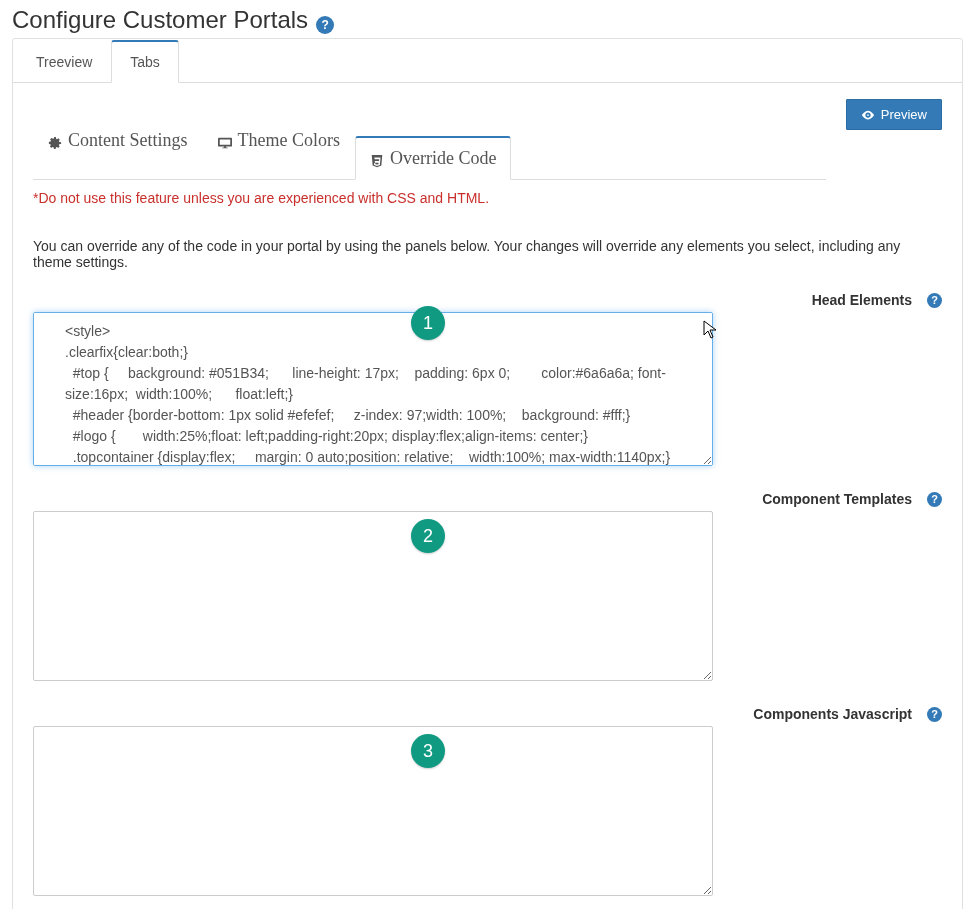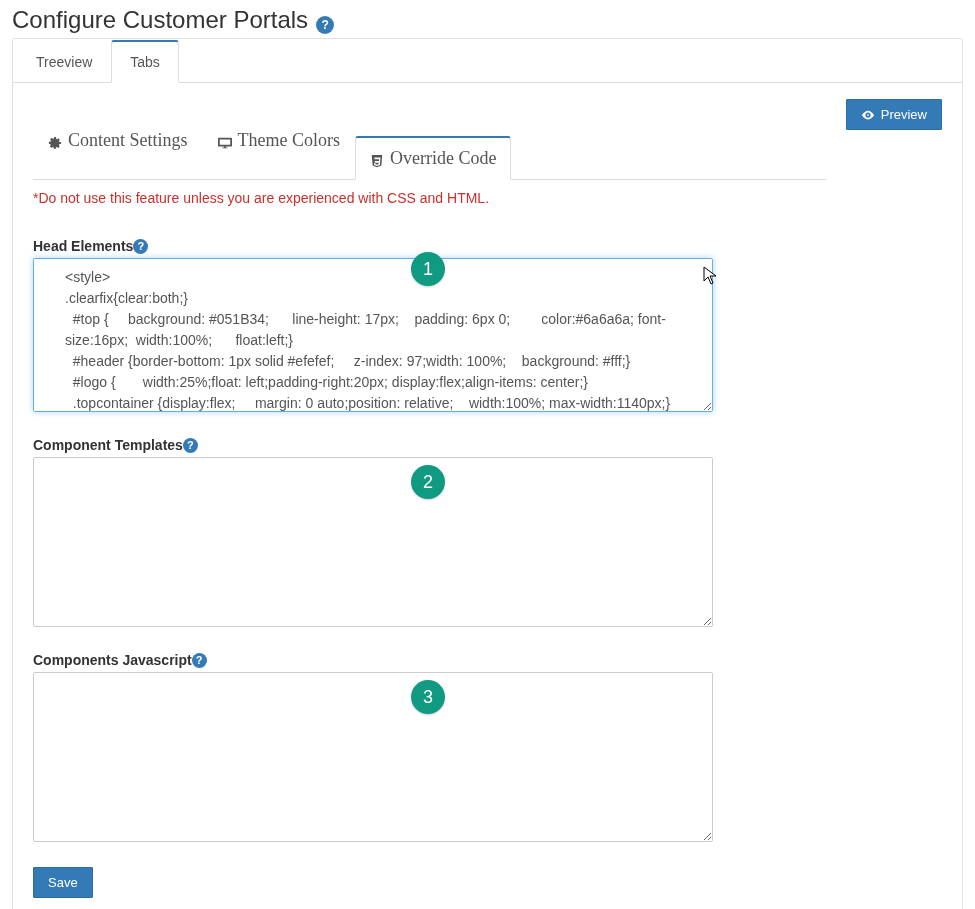--- a/index.html
+++ b/index.html
@@ -123,22 +123,23 @@
     color: #333;
     font-size: 14px;
     margin-bottom: 22px;
   }
   .field-label {
     font-size: 14px;
     font-weight: 600;
     color: #333;
     display: flex;
     align-items: center;
-    gap: 0;
+    gap: 15px;
     margin-bottom: 4px;
+    justify-content: flex-end;
   }
   textarea.code-area {
     width: 680px;
     min-height: 150px;
     resize: both;
     border: 1px solid #ccc;
     border-radius: 2px;
     font-family: -apple-system, BlinkMacSystemFont, "Segoe UI", Helvetica, Arial, sans-serif;
     font-size: 14px;
     line-height: 1.5;
@@ -226,20 +227,21 @@
         <span class="ic">
           <svg viewBox="0 0 16 16" fill="#fff">
               <path d="M8 3C4 3 1 8 1 8s3 5 7 5 7-5 7-5-3-5-7-5zm0 8a3 3 0 110-6 3 3 0 010 6zm0-2a1 1 0 100-2 1 1 0 000 2z"></path>
             </svg>
         </span>
         <span>Preview</span>
       </button>
     </div>
 
     <p class="warning-text">*Do not use this feature unless you are experienced with CSS and HTML.</p>
+    <p class="desc-text">You can override any of the code in your portal by using the panels below. Your changes will override any elements you select, including any theme settings.</p>
 
     
     <div class="field-block">
       <div class="field-label">
         <span>Head Elements</span>
         <span class="help-icon small">?</span>
       </div>
       <textarea class="code-area focused" style="height: 154px;">&lt;style&gt;
 .clearfix{clear:both;}
   #top {     background: #051B34;      line-height: 17px;    padding: 6px 0;        color:#6a6a6a; font-size:16px;  width:100%;      float:left;}

